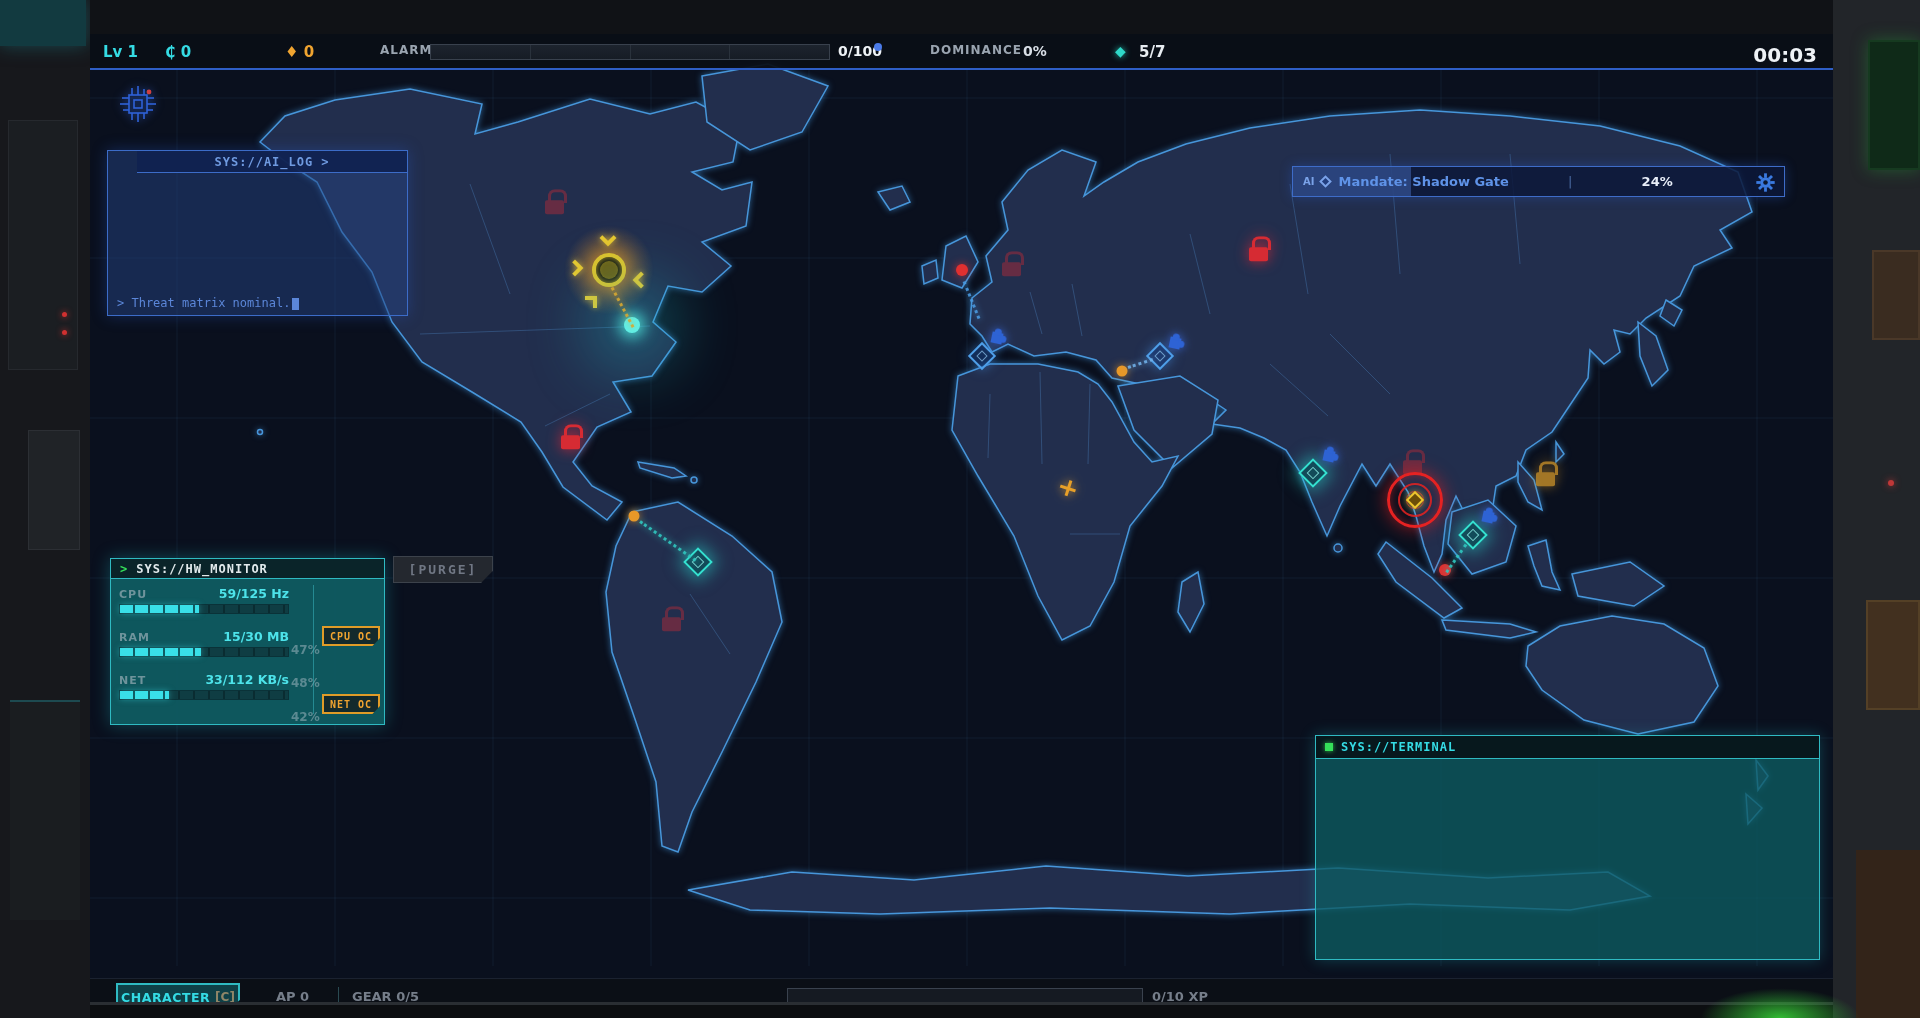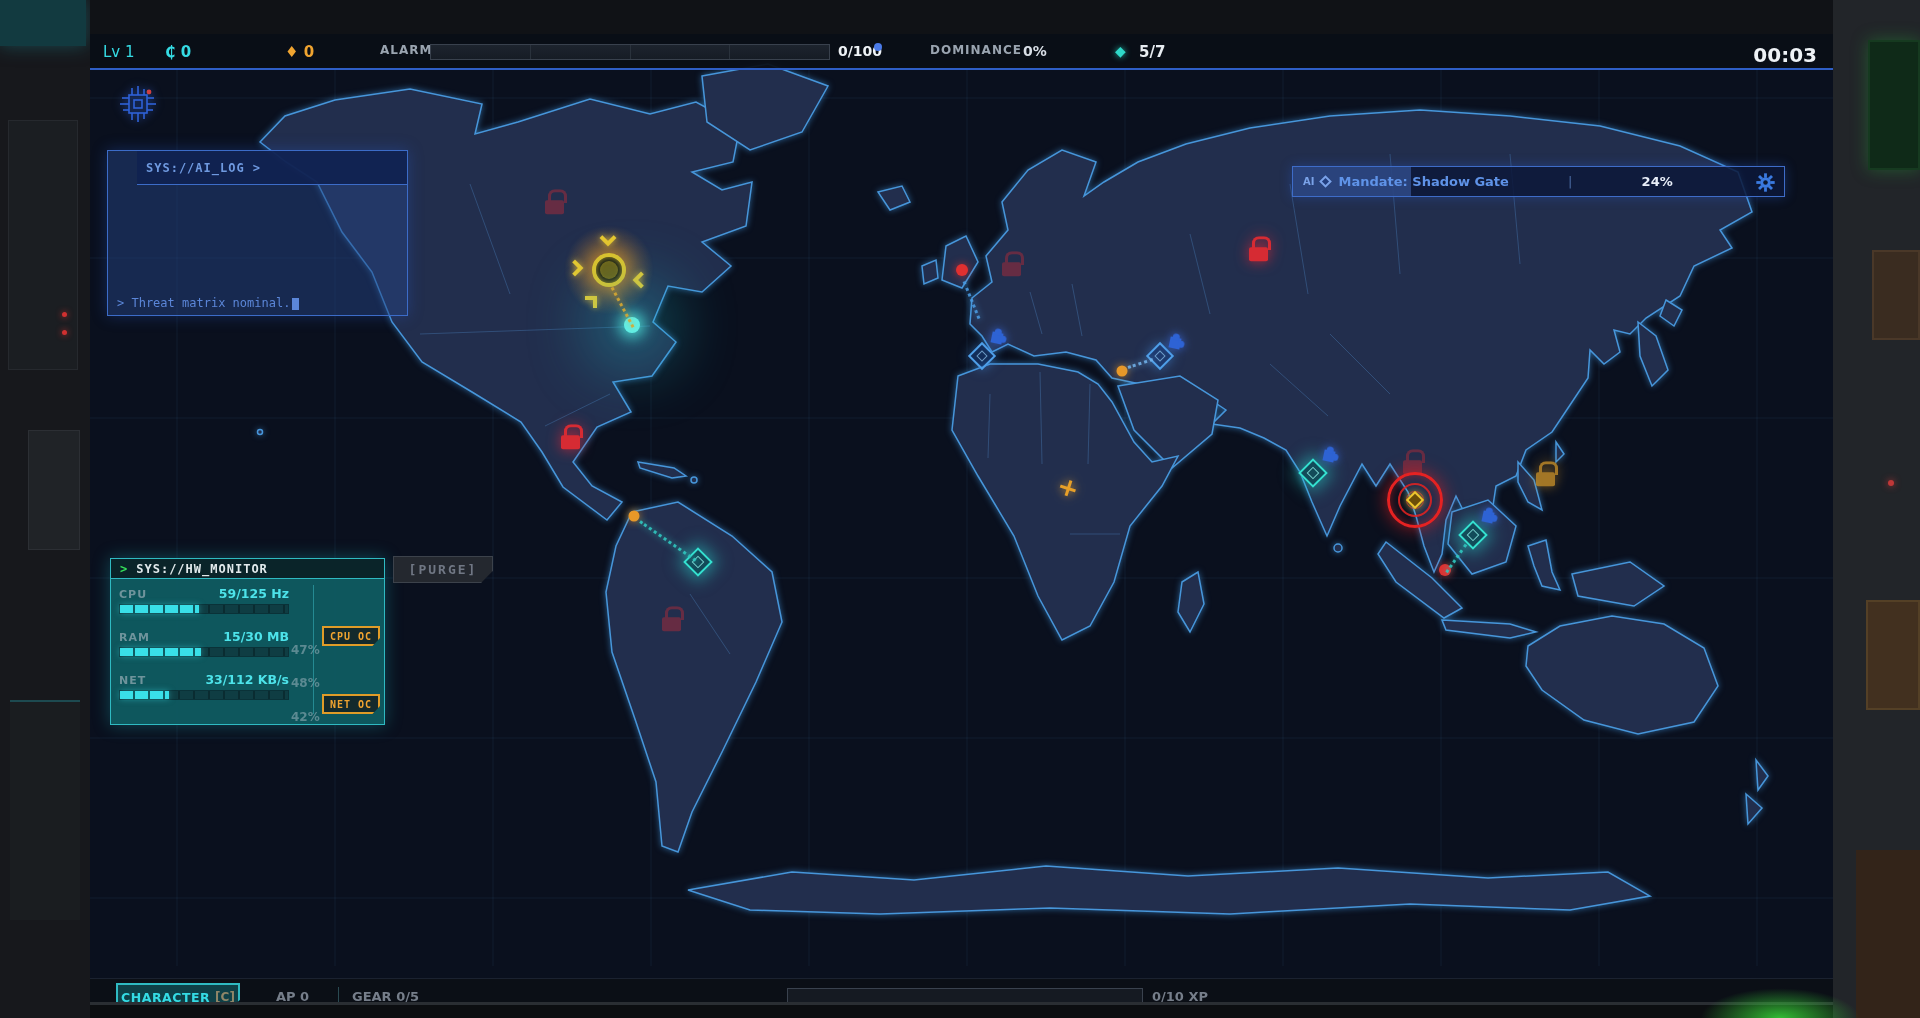--- a/index.html
+++ b/index.html
@@ -14,21 +14,21 @@
   svg.map { position:absolute; left:0; top:0; }
   .land { fill:#222e4d; stroke:#4796da; stroke-width:1.5; }
   .landg { filter:drop-shadow(0 0 3px rgba(70,160,240,.55)); }
   .borders path, .borders line { stroke:rgba(90,160,235,.28); stroke-width:1; fill:none; }
   .grid line { stroke:#5a9ae0; stroke-opacity:.09; stroke-width:1; }
 
   
   .top-bar { position:absolute; left:0; top:0; width:100%; height:36px;
              background:rgba(10,14,22,.94); border-bottom:2px solid #2e5ec6; z-index:40; }
   .top-bar span { position:absolute; top:9px; white-space:nowrap; }
-  .tb-lv      { left:13px;  color:#35dbe4; font-weight:normal; font-size:15px; }
+  .tb-lv      { left:13px;  color:#35dbe4; font-weight:bold; font-size:15px; }
   .tb-cred    { left:75px;  color:#35dbe4; font-weight:bold; font-size:15px; }
   .tb-gems    { left:195px; color:#f0a430; font-weight:bold; font-size:15px; }
   .tb-alabel  { left:290px; color:#9aa4b0; font-weight:bold; font-size:12px; letter-spacing:1px; top:11px; }
   .alarm-track{ position:absolute; left:340px; top:10px; width:400px; height:16px;
                 background:#151b24; border:1px solid #39414d; display:flex; }
   .alarm-seg  { flex:1; border-right:1px solid #2a323c; background:linear-gradient(#1d242e,#161c25); }
   .alarm-seg:last-child { border-right:none; }
   .tb-aval    { left:748px; color:#eef2f6; font-weight:bold; font-size:14px; }
   .tb-dot     { left:784px; top:14px; width:8px; height:8px; border-radius:50%; background:#4a7ae8; }
   .tb-dlabel  { left:840px; color:#9aa4b0; font-weight:bold; font-size:12px; letter-spacing:1px; top:11px; }
@@ -41,22 +41,22 @@
   .panel { position:absolute; z-index:30; }
   .p-head { display:flex; align-items:center; gap:8px; padding:0 9px;
             font-family:"DejaVu Sans Mono", monospace; font-weight:bold; font-size:12px;
             letter-spacing:1px; }
   .sq { width:8px; height:8px; background:#35e05a; box-shadow:0 0 5px rgba(60,230,90,.8); }
 
   
   .ai-log { left:17px; top:116px; width:301px; height:166px;
             background:rgba(36,66,130,.50); border:1px solid #3c6cc8;
             box-shadow:0 0 14px rgba(40,90,200,.35); }
-  .ai-log .p-head { height:34px; background:rgba(16,34,80,.92); border-bottom:1px solid #3c6cc8;
-                    color:#6f9ae0; justify-content:flex-start;margin-left:29px; }
+  .ai-log .p-head { height:22px; background:rgba(16,34,80,.92); border-bottom:1px solid #3c6cc8;
+                    color:#6f9ae0; justify-content:center;margin-left:29px; }
   .ai-line { position:absolute; left:9px; bottom:5px; color:#5b86d8;
              font-family:"DejaVu Sans Mono", monospace; font-size:12px; }
   .cursor { display:inline-block; width:7px; height:12px; background:#5b86d8;
             vertical-align:middle; margin-left:2px; animation:blink 1s steps(1) infinite; }
   @keyframes blink { 50% { opacity:0; } }
 
   
   .mandate { left:1202px; top:132px; width:493px; height:31px;
              border:1px solid #3e6cc8; background:rgba(12,24,58,.85);
              box-shadow:0 0 12px rgba(40,90,200,.4);text-align:right; }
@@ -457,20 +457,26 @@
       <span class="hw-pct" style="top:117px">48%</span>
       <span class="hw-pct" style="top:151px">42%</span>
       <div class="hw-div"></div>
       <div class="oc-btn oc-cpu">CPU OC</div>
       <div class="oc-btn oc-net">NET OC</div>
     </div>
 
     <div class="purge">[PURGE]</div>
 
 
+    <div class="panel terminal">
+      <div class="p-head">
+        <span class="sq"></span>
+        <span>SYS://TERMINAL</span>
+      </div>
+    </div>
 
     <div class="bottom-bar">
       <div class="char-btn">
         <span class="char-label">CHARACTER</span>
         <span class="char-key">[C]</span>
       </div>
       <span class="bb-ap">AP 0</span>
       <span class="bb-div"></span>
       <span class="bb-gear">GEAR 0/5</span>
       <div class="xp-track">

